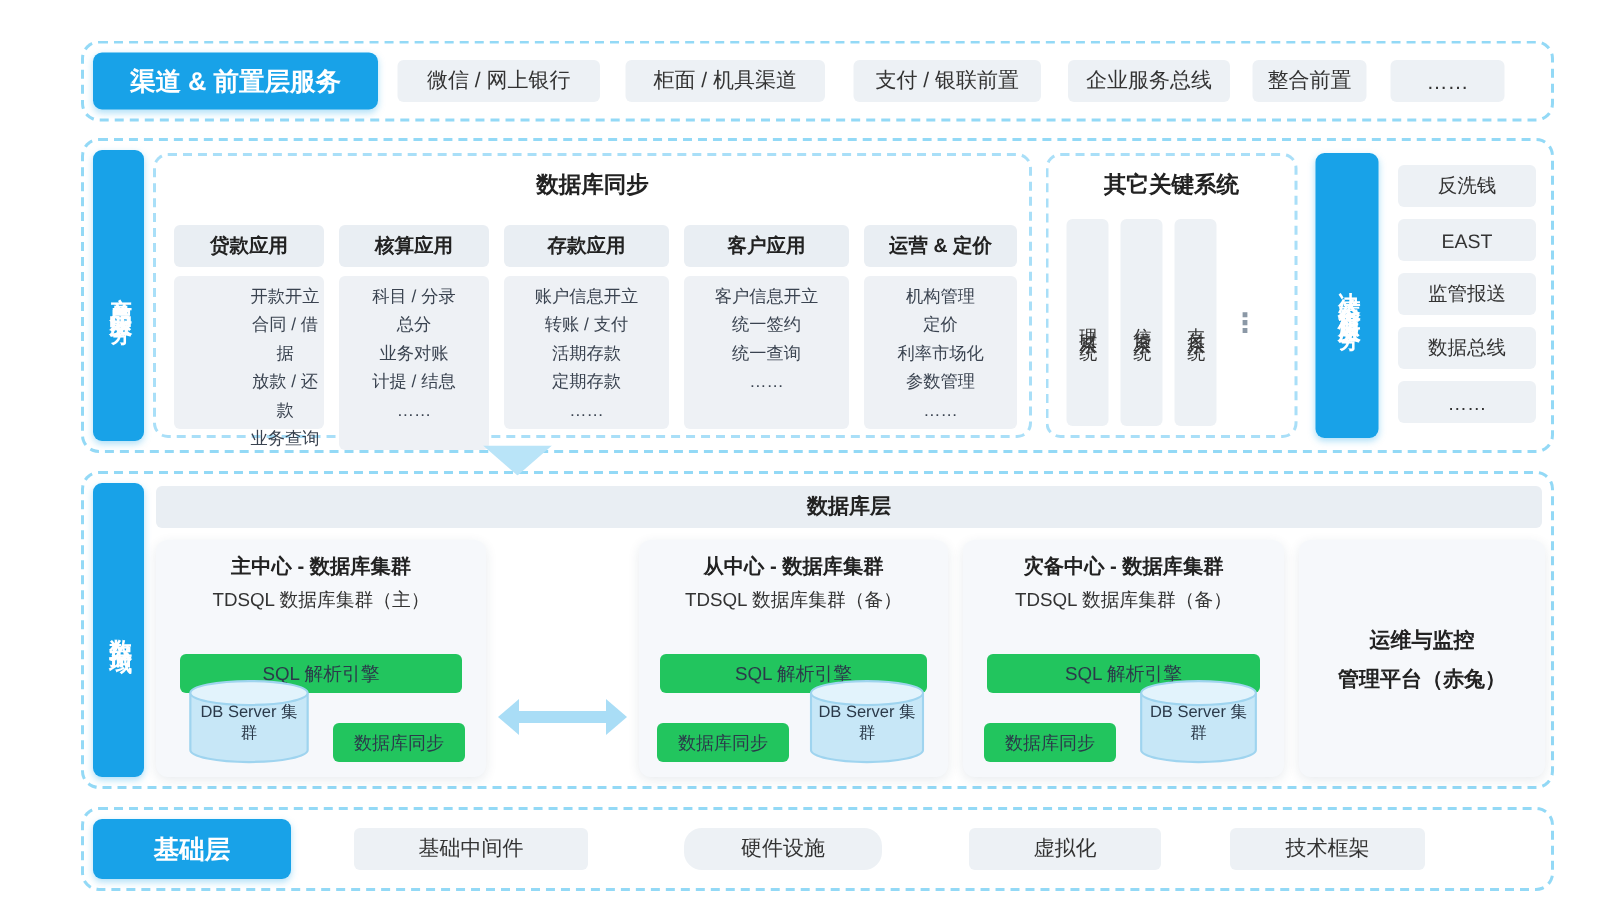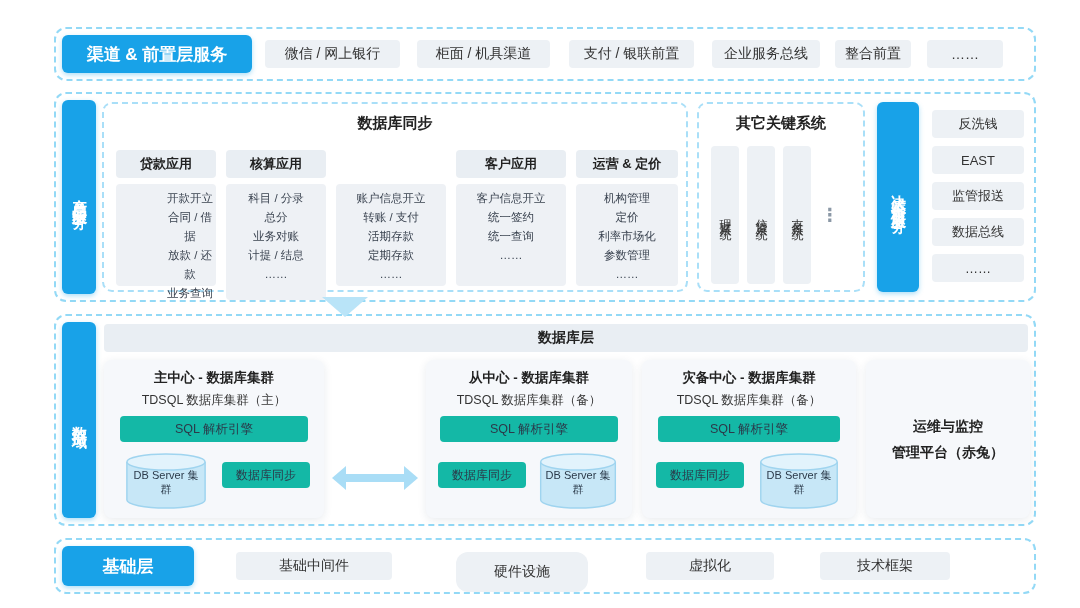--- a/index.html
+++ b/index.html
@@ -6,22 +6,22 @@
   #app{position:relative;width:1080px;height:608px;background:#fff;overflow:hidden;color:#333;}
   .section{position:absolute;border:2px dashed #93d9f6;border-radius:12px;background:#fff;box-sizing:border-box;}
   .inner-dashed{position:absolute;border:2px dashed #a9dff8;border-radius:10px;box-sizing:border-box;background:#fff;}
   .blue-label{position:absolute;background:#18a2e8;color:#fff;font-weight:bold;border-radius:6px;
     display:flex;align-items:center;justify-content:center;box-shadow:0 2px 5px rgba(24,162,232,.35);}
   .vbar{position:absolute;background:#18a2e8;color:#fff;border-radius:6px;display:flex;align-items:center;justify-content:center;
     box-shadow:0 2px 5px rgba(24,162,232,.35);}
   .vbar span{writing-mode:vertical-rl;text-orientation:upright;font-weight:bold;font-size:15px;letter-spacing:4px;}
   .chip{position:absolute;background:#edf1f5;border-radius:4px;display:flex;align-items:center;justify-content:center;
     font-size:14px;color:#333;box-sizing:border-box;}
-  .bluechip{position:absolute;background:#14b8a6;border-radius:4px;display:flex;align-items:center;justify-content:center;
-    font-size:12.5px;color:#2b3a4a;box-sizing:border-box;}
+  .bluechip{position:absolute;background:#22c55e;border-radius:4px;display:flex;align-items:center;justify-content:center;
+    font-size:12.5px;color:#2b3a4a;box-sizing:border-box;margin-top:20px;}
   .boxtitle{position:absolute;left:0;right:0;text-align:center;font-weight:bold;font-size:15px;color:#222;}
   .col-head{position:absolute;background:#e9eef3;border-radius:4px;display:flex;align-items:center;justify-content:center;
     font-weight:bold;font-size:13px;color:#222;}
   .col-body{position:absolute;background:#eef1f5;border-radius:4px;text-align:center;font-size:11.5px;line-height:19px;
     color:#3a4350;white-space:pre-line;padding-top:5px;box-sizing:border-box;}
   .vchip{position:absolute;background:#edf1f5;border-radius:4px;display:flex;align-items:center;justify-content:center;}
   .vchip span{writing-mode:vertical-rl;text-orientation:upright;font-size:12px;color:#333;letter-spacing:3px;}
   .vdots{position:absolute;display:flex;align-items:center;justify-content:center;color:#8b98a6;font-size:18px;font-weight:bold;}
   .card{position:absolute;background:#f6f8fb;border-radius:8px;box-shadow:0 2px 8px rgba(30,60,90,.10);box-sizing:border-box;}
   .cluster-title{position:absolute;left:0;right:0;top:9px;text-align:center;font-weight:bold;font-size:13.5px;color:#222;}
@@ -63,20 +63,21 @@
 业务查询
 ……</div>
 
       <div class="col-head" style="left:122px;top:46px;width:100px;height:28px;">核算应用</div>
       <div class="col-body" style="left:122px;top:80px;width:100px;height:116px;">科目 / 分录
 总分
 业务对账
 计提 / 结息
 ……</div>
 
+      <div class="col-head" style="left:232px;top:46px;width:110px;height:28px;">存款应用</div>
       <div class="col-body" style="left:232px;top:80px;width:110px;height:102px;">账户信息开立
 转账 / 支付
 活期存款
 定期存款
 ……</div>
 
       <div class="col-head" style="left:352px;top:46px;width:110px;height:28px;">客户应用</div>
       <div class="col-body" style="left:352px;top:80px;width:110px;height:102px;">客户信息开立
 统一签约
 统一查询
@@ -180,18 +181,18 @@
 
     <div class="card" style="left:810px;top:44px;width:164px;height:158px;">
       <div class="ops-lines">运维与监控
 管理平台（赤兔）</div>
     </div>
   </div>
 
   <div class="section" style="left:54px;top:538px;width:982px;height:56px;">
     <div class="blue-label" style="left:6px;top:6px;width:132px;height:40px;font-size:17px;">基础层</div>
     <div class="chip" style="left:180px;top:12px;width:156px;height:28px;">基础中间件</div>
-    <div class="chip" style="left:400px;top:12px;width:132px;height:40px;border-radius:12px;">硬件设施</div>
+    <div class="chip" style="left:400px;top:12px;width:132px;height:28px;border-radius:12px;">硬件设施</div>
     <div class="chip" style="left:590px;top:12px;width:128px;height:28px;">虚拟化</div>
     <div class="chip" style="left:764px;top:12px;width:130px;height:28px;">技术框架</div>
   </div>
 
 </div>
 
 </body></html>

